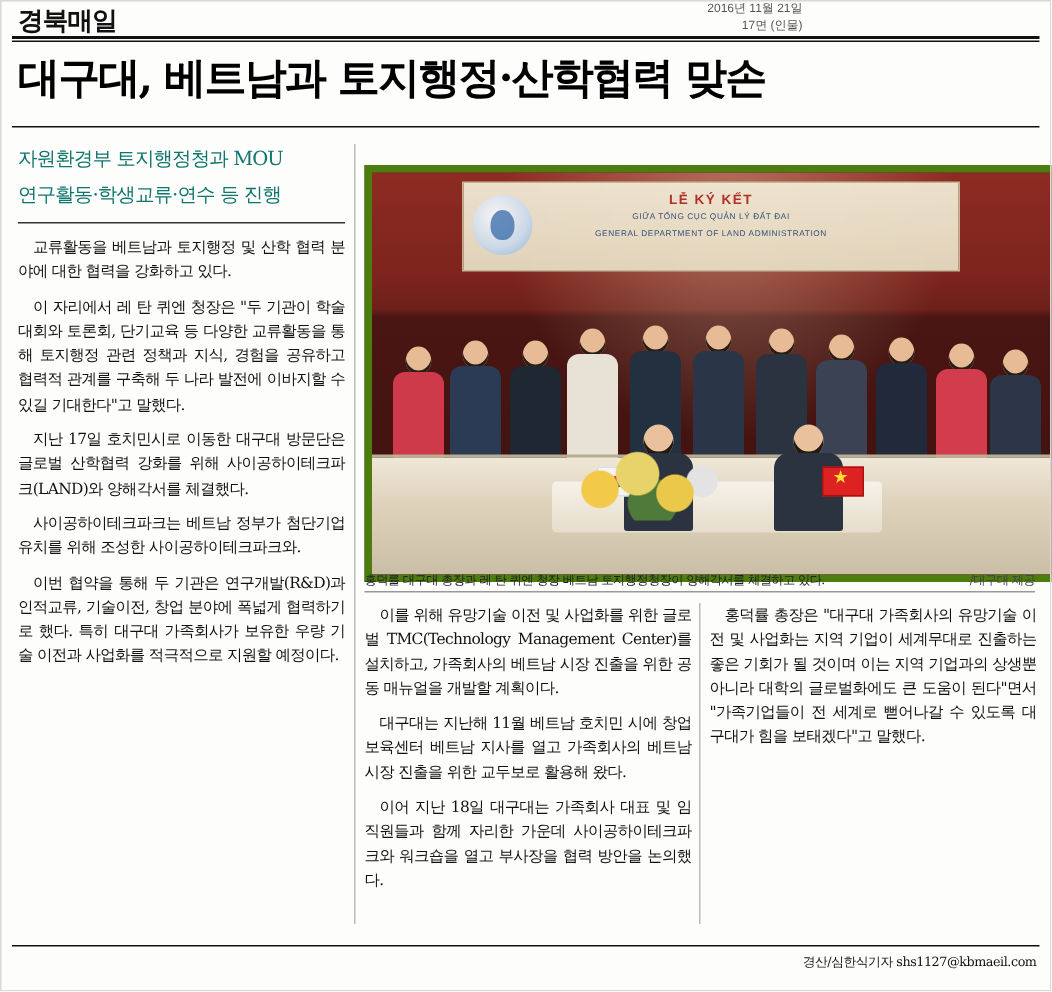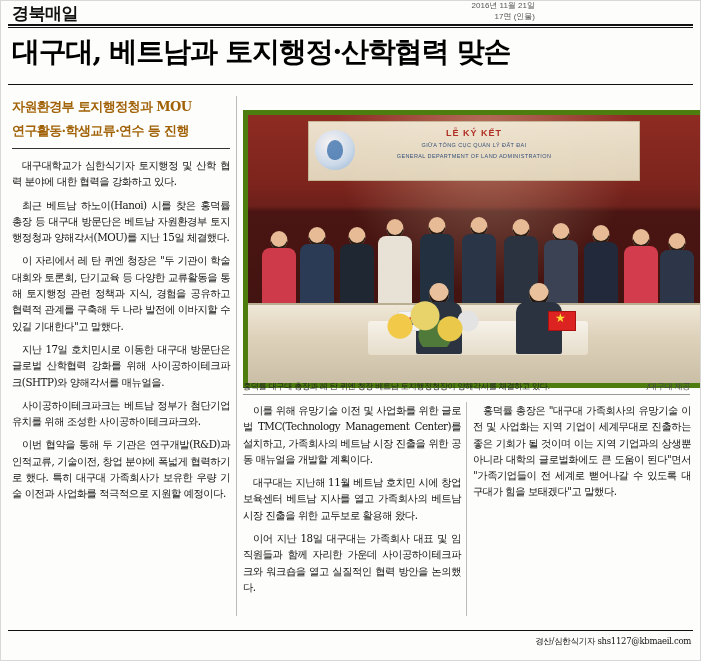--- a/index.html
+++ b/index.html
@@ -87,25 +87,25 @@
 
   
   .left-col {
     position: absolute;
     left: 12px;
     top: 96px;
     width: 218px;
   }
   .subhead {
     font-family: "DejaVu Serif", serif;
-    font-weight: bold;
+    font-weight: normal;
     font-size: 13px;
     letter-spacing: -0.6px;
     line-height: 22px;
-    color: #a16207;
+    color: #0f766e;
     margin-bottom: 2px;
   }
   .subhead-rule {
     width: 218px;
     height: 1px;
     background: #333;
     margin: 6px 0 8px 0;
   }
   .body-par {
     font-family: "DejaVu Serif", serif;
@@ -386,24 +386,23 @@
   <div class="headline">대구대, 베트남과 토지행정·산학협력 맞손</div>
   <div class="rule-headline"></div>
 
   <div class="vrule" id="vrule-1"></div>
   <div class="vrule" id="vrule-2"></div>
 
   <div class="left-col">
     <div class="subhead">자원환경부 토지행정청과 MOU</div>
     <div class="subhead">연구활동·학생교류·연수 등 진행</div>
     <div class="subhead-rule"></div>
-    <p class="body-par">대구대학교가 심한식기자 토지행정 및 산학 협력 분야에 대한 협력을 강화하고 있다.</p>
-    <p class="body-par">최근 베트남 하노이(Hanoi) 시를 찾은 홍덕률 총장 등 대구대 방문단은 베트남 자원환경부 토지행정청과 양해각서(MOU)를 지난 15일 체결했다.</p>
+    <p class="body-par">교류활동을 베트남과 토지행정 및 산학 협력 분야에 대한 협력을 강화하고 있다.</p>
     <p class="body-par">이 자리에서 레 탄 퀴엔 청장은 "두 기관이 학술대회와 토론회, 단기교육 등 다양한 교류활동을 통해 토지행정 관련 정책과 지식, 경험을 공유하고 협력적 관계를 구축해 두 나라 발전에 이바지할 수 있길 기대한다"고 말했다.</p>
-    <p class="body-par">지난 17일 호치민시로 이동한 대구대 방문단은 글로벌 산학협력 강화를 위해 사이공하이테크파크(SHTP)와 양해각서를 매뉴얼을.</p>
+    <p class="body-par">지난 17일 호치민시로 이동한 대구대 방문단은 글로벌 산학협력 강화를 위해 사이공하이테크파크(LAND)와 양해각서를 체결했다.</p>
     <p class="body-par">사이공하이테크파크는 베트남 정부가 첨단기업 유치를 위해 조성한 사이공하이테크파크와.</p>
     <p class="body-par">이번 협약을 통해 두 기관은 연구개발(R&amp;D)과 인적교류, 기술이전, 창업 분야에 폭넓게 협력하기로 했다. 특히 대구대 가족회사가 보유한 우량 기술 이전과 사업화를 적극적으로 지원할 예정이다.</p>
   </div>
 
   <div class="photo-wrap">
     <div class="photo">
       <div class="banner">
         <div class="banner-logo"></div>
         <div class="b1">LỄ KÝ KẾT</div>
         <div class="b2">GIỮA TỔNG CỤC QUẢN LÝ ĐẤT ĐAI</div>
@@ -473,21 +472,21 @@
 
   <div class="caption">
     <span class="credit">/대구대 제공</span>
     <span>홍덕률 대구대 총장과 레 탄 퀴엔 청장 베트남 토지행정청장이 양해각서를 체결하고 있다.</span>
   </div>
   <div class="rule-caption"></div>
 
   <div class="col" id="col-mid">
     <p class="body-par">이를 위해 유망기술 이전 및 사업화를 위한 글로벌 TMC(Technology Management Center)를 설치하고, 가족회사의 베트남 시장 진출을 위한 공동 매뉴얼을 개발할 계획이다.</p>
     <p class="body-par">대구대는 지난해 11월 베트남 호치민 시에 창업보육센터 베트남 지사를 열고 가족회사의 베트남 시장 진출을 위한 교두보로 활용해 왔다.</p>
-    <p class="body-par">이어 지난 18일 대구대는 가족회사 대표 및 임직원들과 함께 자리한 가운데 사이공하이테크파크와 워크숍을 열고 실질적인 협력 방안을 논의했다.</p>
+    <p class="body-par">이어 지난 18일 대구대는 가족회사 대표 및 임직원들과 함께 자리한 가운데 사이공하이테크파크와 워크숍을 열고 부사장을 협력 방안을 논의했다.</p>
   </div>
 
   <div class="col" id="col-right">
     <p class="body-par">홍덕률 총장은 "대구대 가족회사의 유망기술 이전 및 사업화는 지역 기업이 세계무대로 진출하는 좋은 기회가 될 것이며 이는 지역 기업과의 상생뿐 아니라 대학의 글로벌화에도 큰 도움이 된다"면서 "가족기업들이 전 세계로 뻗어나갈 수 있도록 대구대가 힘을 보태겠다"고 말했다.</p>
   </div>
 
   <div class="rule-bottom"></div>
   <div class="byline">경산/심한식기자 shs1127@kbmaeil.com</div>
 
   <div class="page-edge"></div>

